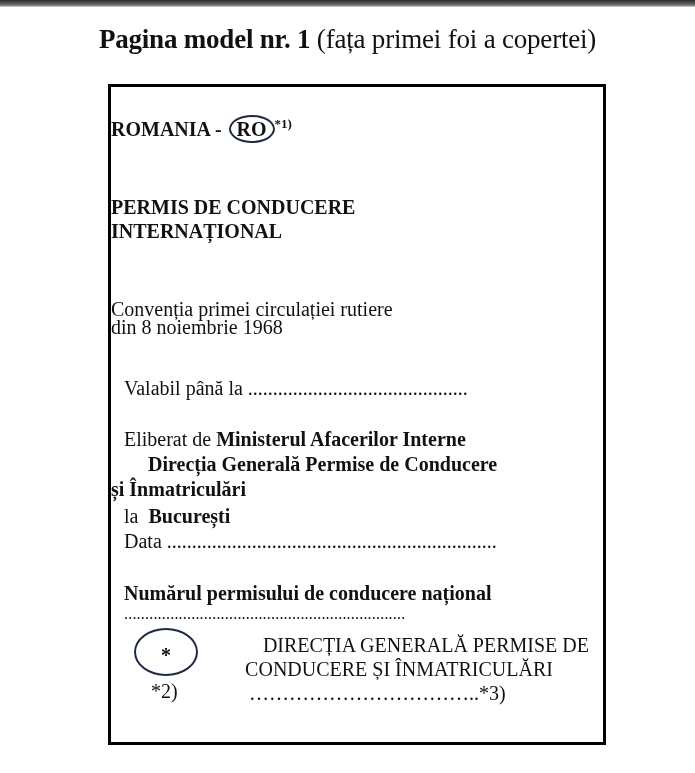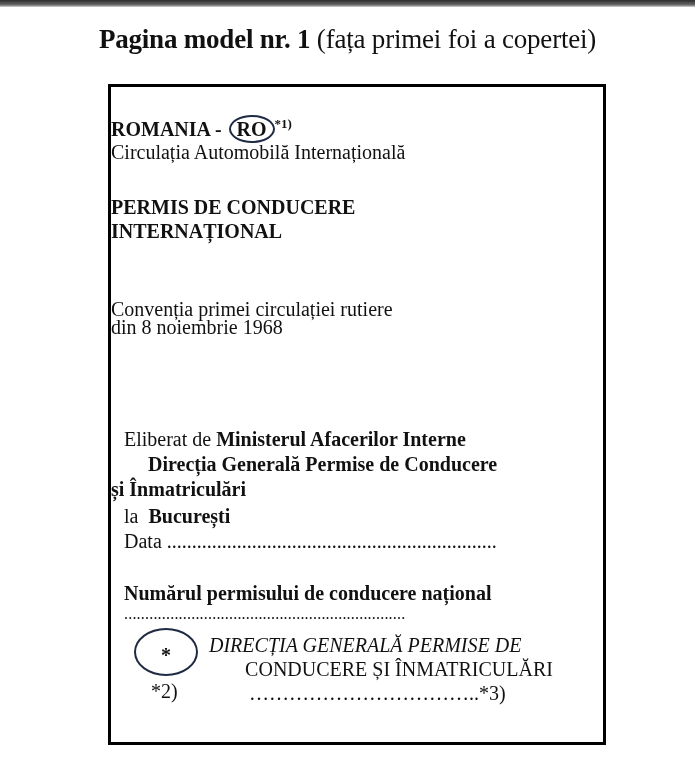--- a/index.html
+++ b/index.html
@@ -42,45 +42,45 @@
 <div class="page-title">
   <b>Pagina model nr. 1</b><span> (fața primei foi a copertei)</span>
 </div>
 
 <div class="frame">
 
   <div class="abs center bold" style="top:28px;">
     <span>ROMANIA - </span><span class="oval"><span>RO</span></span><span class="sup">*1)</span>
   </div>
 
-  <div class="abs center" style="top:53px;">Circulația Automobilă Internațională</div>
 
   <div class="abs center bold" style="top:108px;">PERMIS DE CONDUCERE</div>
   <div class="abs center bold" style="top:132px;">INTERNAȚIONAL</div>
 
   <div class="abs center" style="top:210px;">Convenția primei circulației rutiere</div>
   <div class="abs center" style="top:228px;">din 8 noiembrie 1968</div>
 
+  <div class="abs" style="left:13px; top:289px;">Valabil până la ............................................</div>
 
   <div class="abs" style="left:13px; top:340px;">
     <span>Eliberat de </span><span class="bold">Ministerul Afacerilor Interne</span>
   </div>
   <div class="abs bold" style="left:37px; top:365px;">Direcția Generală Permise de Conducere</div>
   <div class="abs center bold" style="top:390px;">și Înmatriculări</div>
 
   <div class="abs" style="left:13px; top:417px;">
     <span>la</span>&nbsp;&nbsp;<span class="bold">București</span>
   </div>
   <div class="abs" style="left:13px; top:442px;">Data ..................................................................</div>
 
   <div class="abs bold" style="left:13px; top:494px;">Numărul permisului de conducere național</div>
   <div class="abs" style="left:13px; top:515px; font-size:16px; letter-spacing:0.2px;">...................................................................</div>
 
   <div class="stamp">
     <span>*</span>
   </div>
   <div class="abs" style="left:40px; top:592px;">*2)</div>
 
-  <div class="abs" style="left:98px; top:546px; width:380px; text-align:left;font-style:italic;">DIRECȚIA GENERALĂ PERMISE DE</div>
+  <div class="abs" style="left:98px; top:546px; width:380px; text-align:right;">DIRECȚIA GENERALĂ PERMISE DE</div>
   <div class="abs" style="left:98px; top:570px; width:380px; text-align:center;">CONDUCERE ȘI ÎNMATRICULĂRI</div>
   <div class="abs" style="left:138px; top:594px;">……………………………..*3)</div>
 
 </div>
 
 </body></html>

